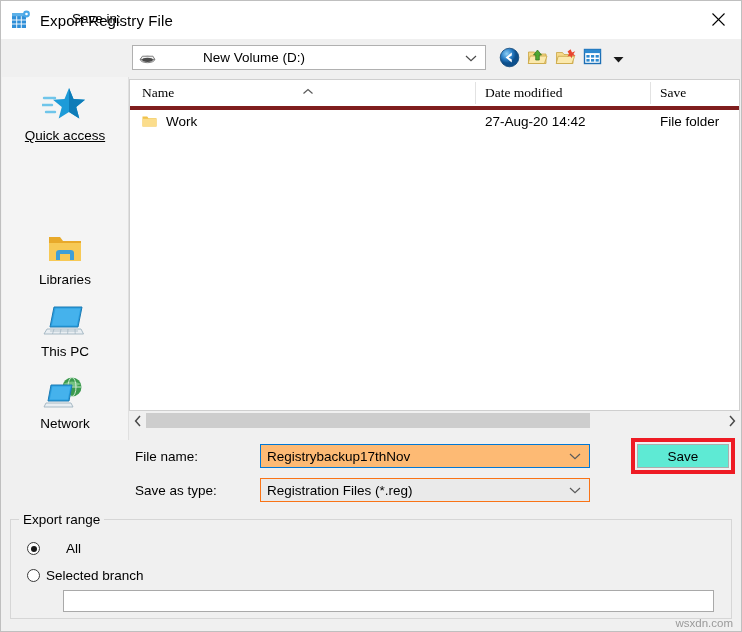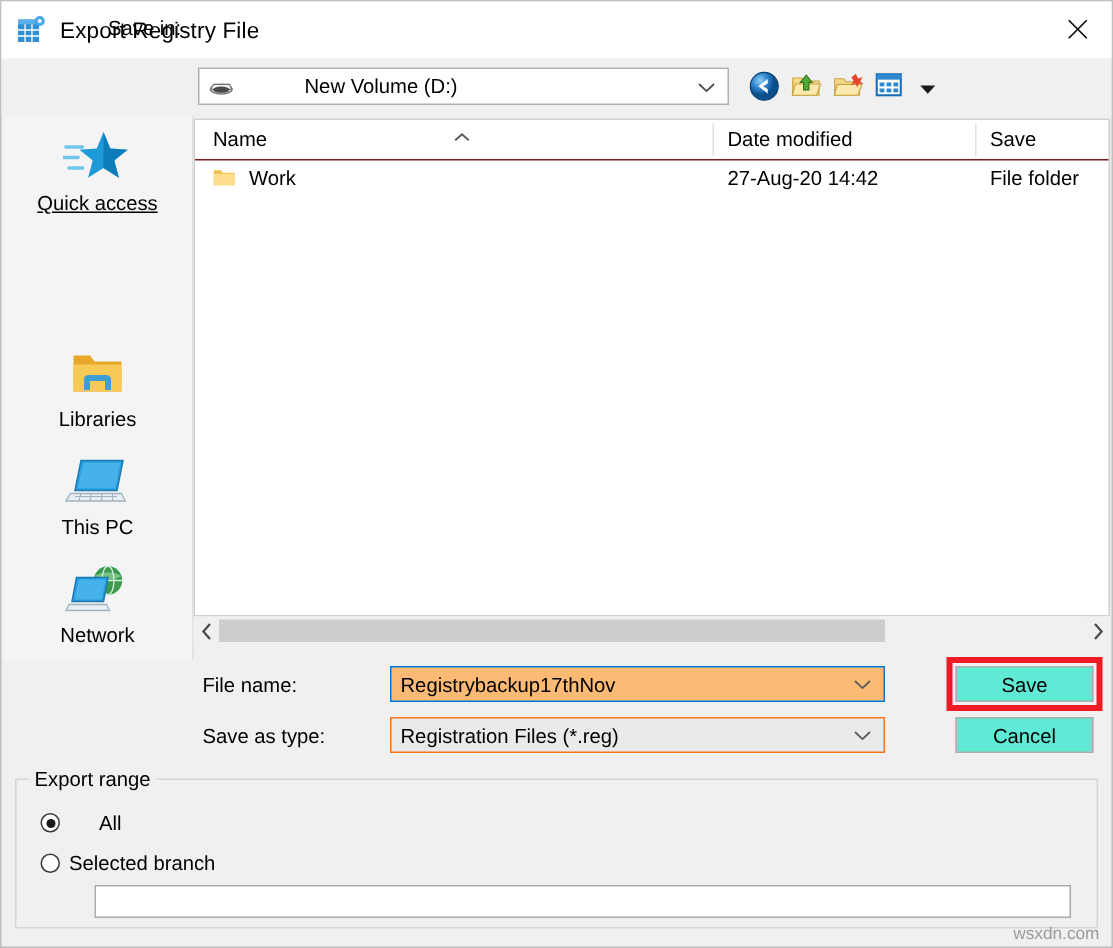--- a/index.html
+++ b/index.html
@@ -95,21 +95,22 @@
   
   .listwrap {
     position: absolute; left: 128px; top: 78px;
     width: 611px; height: 332px;
     background: #fff;
     border: 1px solid #cfcfcf;
     box-sizing: border-box;
   }
   .list-header {
     position: relative; height: 26px;
-    border-bottom: 1px solid #7f1d1d;
+    border-bottom: 4px solid #7f1d1d;
+    font-family: Liberation Serif, serif;
   }
   .col-sep {
     position: absolute; top: 2px; width: 1px; height: 22px; background: #e2e2e2;
   }
   .col-title {
     position: absolute; top: 5px; font-size: 13.5px; white-space: nowrap;
   }
   .sort-chevron { position: absolute; top: 3px; left: 172px; }
   .row {
     position: relative; height: 26px;
@@ -434,21 +435,20 @@
     <span class="val">Registration Files (*.reg)</span>
     <span class="combo-arrow">
       <svg width="12" height="8" viewBox="0 0 12 8">
         <polyline points="1,1.5 6,6.2 11,1.5" fill="none" stroke="#5a5a5a" stroke-width="1.2"></polyline>
       </svg>
     </span>
   </div>
 
   <div class="btn btn-save">Save</div>
   <div class="save-highlight"></div>
-  <div class="btn btn-cancel">Cancel</div>
 
   <div class="group"></div>
   <div class="group-title">Export range</div>
 
   <div class="radio-row radio-all">
     <span class="radio checked"></span>
     <span class="radio-label">All</span>
   </div>
 
   <div class="radio-row radio-branch">

